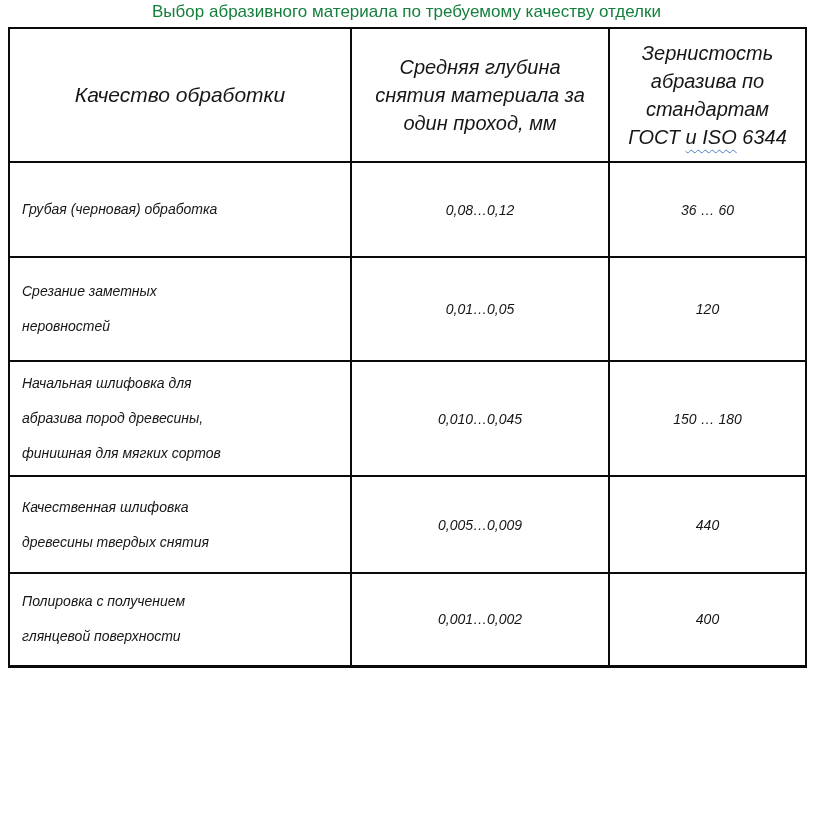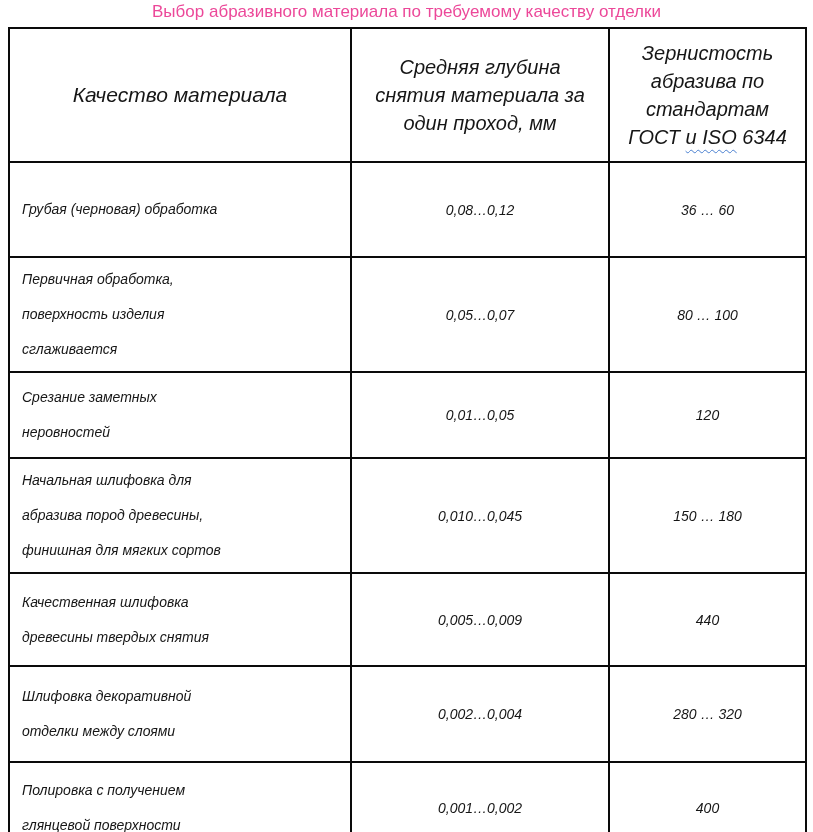--- a/index.html
+++ b/index.html
@@ -10,21 +10,21 @@
   }
   html,body{margin:0;padding:0;}
   body{
     width:813px;height:832px;position:relative;background:var(--bg);
     font-family:"Liberation Sans","DejaVu Sans",sans-serif;color:var(--ink);
     overflow:hidden;
   }
   .doc-title{
     position:absolute;top:2px;left:0;width:100%;
     text-align:center;font-size:17px;font-weight:400;font-style:normal;
-    color:#ec4899;letter-spacing:0px;
+    color:#15803d;letter-spacing:0px;
   }
   table.grid{
     position:absolute;left:8px;top:27px;width:797px;
     border-collapse:collapse;table-layout:fixed;
     background:var(--bg);
   }
   table.grid td,table.grid th{
     border:2px solid var(--border);
     font-style:italic;font-weight:400;color:var(--ink);
     padding:4px 6px;box-sizing:border-box;
@@ -62,46 +62,39 @@
 <div class="doc-title">Выбор абразивного материала по требуемому качеству отделки</div>
 
 <table class="grid">
   <colgroup>
     <col style="width:342px">
     <col style="width:258px">
     <col style="width:197px">
   </colgroup>
   <thead>
     <tr>
-      <th class="h-quality">Качество материала</th>
+      <th class="h-quality">Качество обработки</th>
       <th class="h-depth">
         <span class="hline">Средняя глубина</span>
         <span class="hline">снятия материала за</span>
         <span class="hline">один проход, мм</span>
       </th>
       <th class="h-grit">
         <span class="hline">Зернистость</span>
         <span class="hline">абразива по</span>
         <span class="hline">стандартам</span>
         <span class="hline"><span>ГОСТ </span><span class="squiggle">и  ISO</span><span> 6344</span></span>
       </th>
     </tr>
   </thead>
   <tbody>
     <tr>
       <td class="c-quality">Грубая (черновая) обработка</td>
       <td class="c-depth">0,08…0,12</td>
       <td class="c-grit">36 … 60</td>
-    </tr>
-    <tr>
-      <td class="c-quality">Первичная обработка,
-поверхность изделия
-сглаживается</td>
-      <td class="c-depth">0,05…0,07</td>
-      <td class="c-grit">80 … 100</td>
     </tr>
     <tr>
       <td class="c-quality">Срезание заметных
 неровностей</td>
       <td class="c-depth">0,01…0,05</td>
       <td class="c-grit">120</td>
     </tr>
     <tr>
       <td class="c-quality">Начальная шлифовка для
 абразива пород древесины,
@@ -109,25 +102,19 @@
       <td class="c-depth">0,010…0,045</td>
       <td class="c-grit">150 … 180</td>
     </tr>
     <tr>
       <td class="c-quality">Качественная шлифовка
 древесины твердых снятия</td>
       <td class="c-depth">0,005…0,009</td>
       <td class="c-grit">440</td>
     </tr>
     <tr>
-      <td class="c-quality">Шлифовка декоративной
-отделки между слоями</td>
-      <td class="c-depth">0,002…0,004</td>
-      <td class="c-grit">280 … 320</td>
-    </tr>
-    <tr>
       <td class="c-quality">Полировка с получением
 глянцевой поверхности</td>
       <td class="c-depth">0,001…0,002</td>
       <td class="c-grit">400</td>
     </tr>
   </tbody>
 </table>
 
 </body></html>

